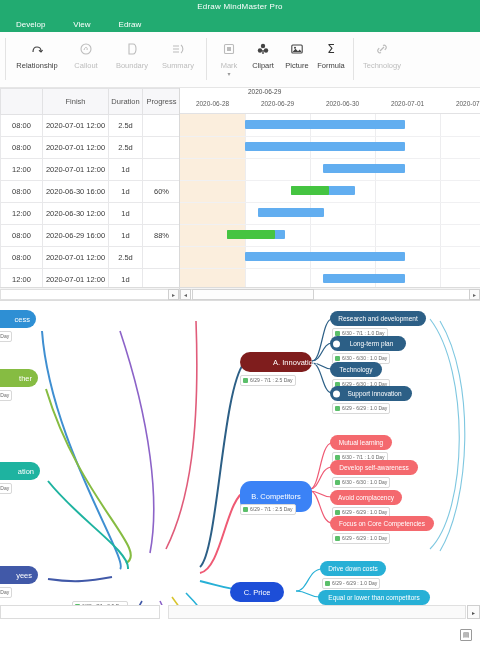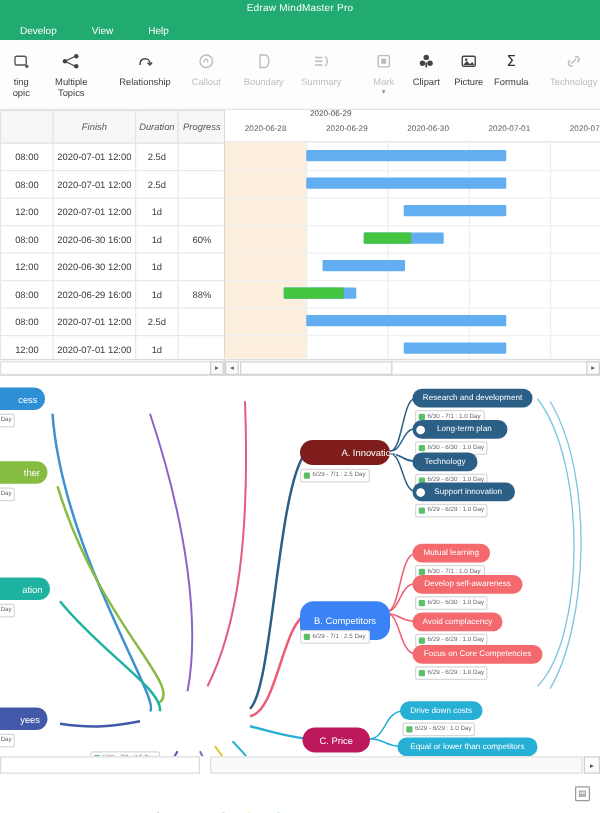--- a/index.html
+++ b/index.html
@@ -49,21 +49,21 @@
 
   
   .gantt {
     height: 200px; display: flex; position: relative; overflow: hidden;
     border-bottom: 1px solid #dcdcdc; background: #fff;
   }
   .gantt-table { width: 180px; flex: 0 0 180px; overflow: hidden; border-right: 1px solid #d9d9d9; }
   table.gt { border-collapse: collapse; width: 100%; table-layout: fixed; }
   table.gt th {
     height: 26px; background: #f7f7f9; border: 1px solid #e2e2e4;
-    font-size: 7.5px; font-weight: normal; color: #555; text-align: center; font-style: italic;
+    font-size: 7.5px; font-weight: normal; color: #555; text-align: center;
   }
   table.gt td {
     height: 22px; border: 1px solid #e8e8ea; font-size: 7.5px; color: #3a3a3a;
     text-align: center; background: #fff; white-space: nowrap; overflow: hidden;
   }
   .col-start { width: 42px; }
   .col-finish { width: 66px; }
   .col-dur { width: 34px; }
   .col-prog { width: 38px; }
 
@@ -152,49 +152,25 @@
 </head>
 <body>
 
 <div class="titlebar">
   <div class="app-title">Edraw MindMaster Pro</div>
 </div>
 
 <div class="menubar">
   <div class="menu-item">Develop</div>
   <div class="menu-item">View</div>
-  <div class="menu-item">Help</div>
+  <div class="menu-item">Edraw</div>
 </div>
 
 <div class="ribbon">
 
-  <div class="rib-group">
-    <div class="rib-btn narrow">
-      <span class="ic">
-        <svg width="14" height="14" viewBox="0 0 14 14">
-            <rect x="2" y="3" width="9" height="7" rx="1.5" fill="none" stroke="#555" stroke-width="1.1"></rect>
-            <circle cx="11.5" cy="11" r="1.3" fill="#555"></circle>
-          </svg>
-      </span>
-      <span class="lb">ting
-opic</span>
-    </div>
-    <div class="rib-btn">
-      <span class="ic">
-        <svg width="16" height="14" viewBox="0 0 16 14">
-            <circle cx="3" cy="7" r="1.8" fill="#444"></circle>
-            <circle cx="12" cy="3" r="1.8" fill="#444"></circle>
-            <circle cx="12" cy="11" r="1.8" fill="#444"></circle>
-            <path d="M4.6 6.2 L10.4 3.4 M4.6 7.8 L10.4 10.6" stroke="#444" stroke-width="1"></path>
-          </svg>
-      </span>
-      <span class="lb">Multiple
-Topics</span>
-    </div>
-  </div>
 
   <div class="rib-sep"></div>
 
   <div class="rib-group">
     <div class="rib-btn wide">
       <span class="ic">
         <svg width="14" height="14" viewBox="0 0 14 14">
             <path d="M3 10 C3 3, 11 4, 11 9" stroke="#444" stroke-width="1.2" fill="none"></path>
             <path d="M9 8.2 L11 10 L12.6 8" stroke="#444" stroke-width="1.2" fill="none"></path>
           </svg>
@@ -489,21 +465,21 @@
 
   <div class="node sub" style="left:330px; top:159px; width:88px; height:15px; background:#f4696e;">Develop self-awareness</div>
   <div class="datetag" style="left:332px; top:176px;">6/30 - 6/30 : 1.0 Day</div>
 
   <div class="node sub" style="left:330px; top:189px; width:72px; height:15px; background:#f4696e;">Avoid complacency</div>
   <div class="datetag" style="left:332px; top:206px;">6/29 - 6/29 : 1.0 Day</div>
 
   <div class="node sub" style="left:330px; top:215px; width:104px; height:15px; background:#f4696e;">Focus on Core Competencies</div>
   <div class="datetag" style="left:332px; top:232px;">6/29 - 6/29 : 1.0 Day</div>
 
-  <div class="node" style="left:242px; top:281px; width:54px; height:20px; background:#be185d;">C. Price</div>
+  <div class="node" style="left:230px; top:281px; width:54px; height:20px; background:#1d4ed8;">C. Price</div>
 
   <div class="node sub" style="left:320px; top:260px; width:66px; height:15px; background:#27b0d6;">Drive down costs</div>
   <div class="datetag" style="left:322px; top:277px;">6/29 - 6/29 : 1.0 Day</div>
 
   <div class="node sub" style="left:318px; top:289px; width:112px; height:15px; background:#27b0d6;">Equal or lower than competitors</div>
 
   <div class="bottombar">
     <div class="bb-sb">
       <div class="bb-field"></div>
       <div class="bb-track"></div>

